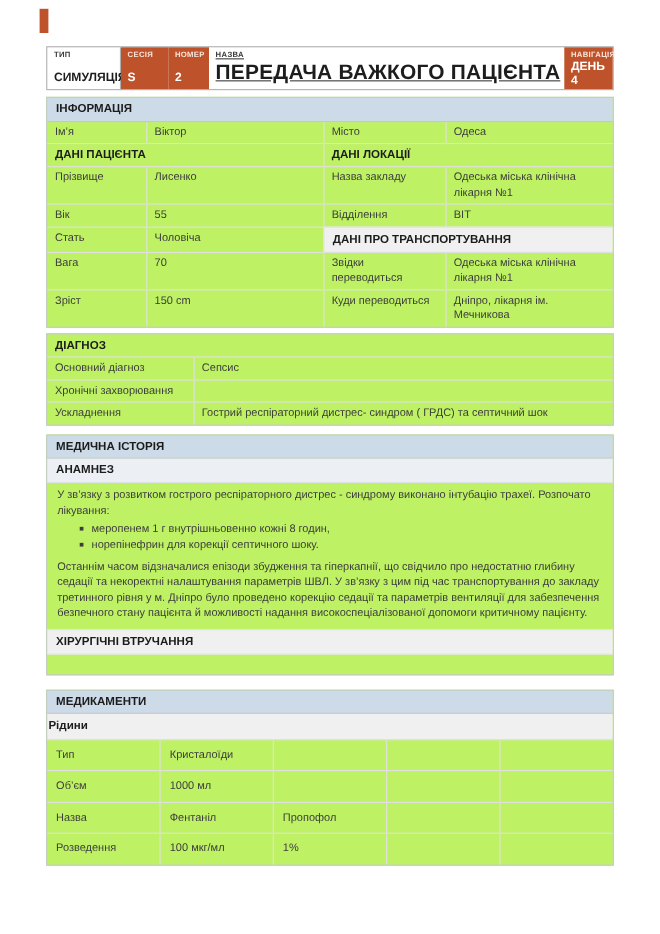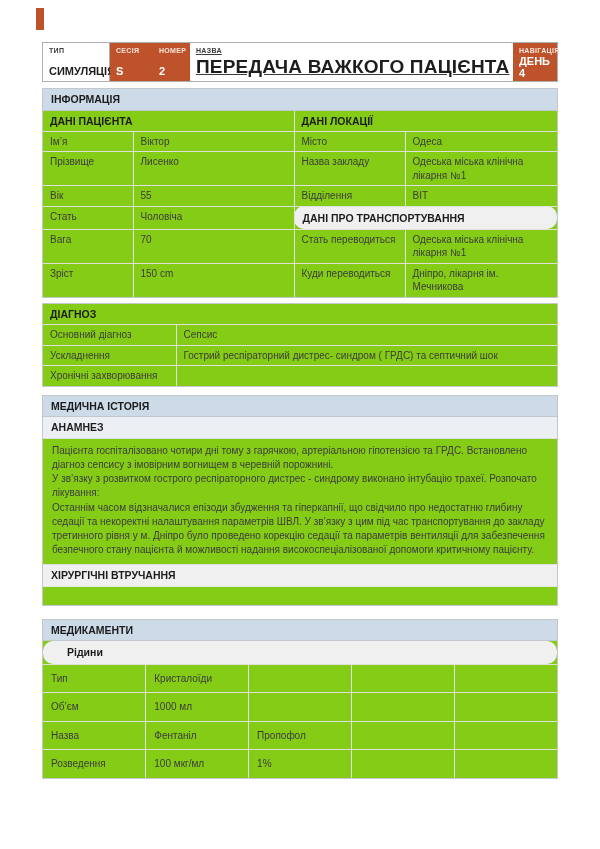--- a/index.html
+++ b/index.html
@@ -20,36 +20,36 @@
   .hvalue{font-size:11px;font-weight:700;line-height:1.1;color:#1d1d1d;}
   .orange .hvalue{color:#fff;}
   .c-type{width:67px;}
   .c-session{width:43px;}
   .c-number{width:37px;}
   .c-name{flex:1;border-right:none !important;padding-right:2px;text-decoration:underline;}
   .c-name .hvalue{font-size:19px;letter-spacing:.2px;white-space:nowrap;margin-bottom:-1px;}
   .c-nav{width:44px;}
 
   
-  .box{border:1px solid #c2c8ce;box-sizing:border-box;margin-bottom:5px;background:#84cc16;}
+  .box{border:1px solid #c2c8ce;box-sizing:border-box;margin-bottom:5px;background:#bef264;}
   .bar{padding:4px 8px;font-weight:700;font-size:10.5px;color:#1c1c1c;line-height:1.2;}
   .bar.blue{background:var(--bar-blue,#CDDAE7);border-bottom:1px solid #c2c8ce;}
   .bar.anam{background:var(--bar-anam,#ECF0F5);border-bottom:1px solid #dde1e5;}
   .bar.gray{background:var(--bar-gray,#F0F0F0);border-top:1px solid #dde1e5;border-bottom:1px solid #e6e6e6;}
 
   table{width:100%;border-collapse:collapse;table-layout:fixed;}
   td{font-size:10px;line-height:1.35;padding:3px 7px;vertical-align:top;color:#3c3c3c;word-wrap:break-word;}
   tr + tr td{border-top:1px solid #e0e0e0;}
   td.vs{border-left:1px solid #e0e0e0;}
   td.subhead{font-weight:700;font-size:10.5px;color:#1c1c1c;}
-  td.gbar{background:var(--bar-gray,#F0F0F0);font-weight:700;font-size:10.5px;color:#1c1c1c;padding:4px 8px;border-radius:10px;}
+  td.gbar{background:var(--bar-gray,#F0F0F0);font-weight:700;font-size:10.5px;color:#1c1c1c;padding:4px 8px;}
 
   
   .med-table td{padding:7px 8px;}
-  .med-table td.gbar{padding:4px 24px;}
+  .med-table td.gbar{padding:4px 1px;}
 
   
   .history-text{padding:5px 9px 7px;font-size:10px;line-height:1.42;color:#3c3c3c;}
   .history-text p{margin:0;}
   .bullets{margin:3px 0 5px;}
   .bullet{display:flex;padding-left:20px;}
   .bullet .dot{font-size:7px;line-height:14px;margin-right:7px;color:#3c3c3c;}
   .empty-space{height:18px;}
   .box.history{margin-bottom:13px;}
   .box.diag{margin-bottom:8px;}
@@ -88,50 +88,50 @@
       <div class="bar blue">ІНФОРМАЦІЯ</div>
       <table class="info-table">
         <colgroup>
             <col style="width:90px">
             <col style="width:161px">
             <col style="width:111px">
             <col>
           </colgroup>
         <tbody>
             <tr>
-          <td class="subhead" colspan="2">ДАНІ ПАЦІЄНТА</td>
-          <td class="subhead vs" colspan="2">ДАНІ ЛОКАЦІЇ</td>
-        </tr>
-        <tr>
           <td>Ім’я</td>
           <td class="vs">Віктор</td>
           <td class="vs">Місто</td>
           <td class="vs">Одеса</td>
         </tr>
         <tr>
+          <td class="subhead" colspan="2">ДАНІ ПАЦІЄНТА</td>
+          <td class="subhead vs" colspan="2">ДАНІ ЛОКАЦІЇ</td>
+        </tr>
+        <tr>
           <td>Прізвище</td>
           <td class="vs">Лисенко</td>
           <td class="vs">Назва закладу</td>
           <td class="vs">Одеська міська клінічна лікарня №1</td>
         </tr>
         <tr>
           <td>Вік</td>
           <td class="vs">55</td>
           <td class="vs">Відділення</td>
           <td class="vs">ВІТ</td>
         </tr>
         <tr>
           <td>Стать</td>
           <td class="vs">Чоловіча</td>
           <td class="gbar vs" colspan="2">ДАНІ ПРО ТРАНСПОРТУВАННЯ</td>
         </tr>
         <tr>
           <td>Вага</td>
           <td class="vs">70</td>
-          <td class="vs">Стать переводиться</td>
+          <td class="vs">Звідки переводиться</td>
           <td class="vs">Одеська міська клінічна лікарня №1</td>
         </tr>
         <tr>
           <td>Зріст</td>
           <td class="vs">150 cm</td>
           <td class="vs">Куди переводиться</td>
           <td class="vs">Дніпро, лікарня ім. Мечникова</td>
         </tr>
       </tbody>
         </table>
@@ -145,37 +145,46 @@
           </colgroup>
         <tbody>
             <tr>
           <td class="subhead" colspan="2">ДІАГНОЗ</td>
         </tr>
         <tr>
           <td>Основний діагноз</td>
           <td class="vs">Сепсис</td>
         </tr>
         <tr>
+          <td>Хронічні захворювання</td>
+          <td class="vs"></td>
+        </tr>
+        <tr>
           <td>Ускладнення</td>
           <td class="vs">Гострий респіраторний дистрес- синдром ( ГРДС) та септичний шок</td>
-        </tr>
-        <tr>
-          <td>Хронічні захворювання</td>
-          <td class="vs"></td>
         </tr>
       </tbody>
         </table>
     </section>
 
     <section class="box history">
       <div class="bar blue">МЕДИЧНА ІСТОРІЯ</div>
       <div class="bar anam">АНАМНЕЗ</div>
       <div class="history-text">
-        <p>Пацієнта госпіталізовано чотири дні тому з гарячкою, артеріальною гіпотензією та ГРДС. Встановлено діагноз сепсису з імовірним вогнищем в черевній порожнині.</p>
         <p>У зв’язку з розвитком гострого респіраторного дистрес - синдрому виконано інтубацію трахеї. Розпочато лікування:</p>
+        <div class="bullets">
+          <div class="bullet">
+            <span class="dot">■</span>
+            <span>меропенем 1 г внутрішньовенно кожні 8 годин,</span>
+          </div>
+          <div class="bullet">
+            <span class="dot">■</span>
+            <span>норепінефрин для корекції септичного шоку.</span>
+          </div>
+        </div>
         <p>Останнім часом відзначалися епізоди збудження та гіперкапнії, що свідчило про недостатню глибину седації та некоректні налаштування параметрів ШВЛ. У зв’язку з цим під час транспортування до закладу третинного рівня у м. Дніпро було проведено корекцію седації та параметрів вентиляції для забезпечення безпечного стану пацієнта й можливості надання високоспеціалізованої допомоги критичному пацієнту.</p>
       </div>
       <div class="bar gray">ХІРУРГІЧНІ ВТРУЧАННЯ</div>
       <div class="empty-space"></div>
     </section>
 
     <section class="box">
       <div class="bar blue">МЕДИКАМЕНТИ</div>
       <table class="med-table">
         <colgroup>

